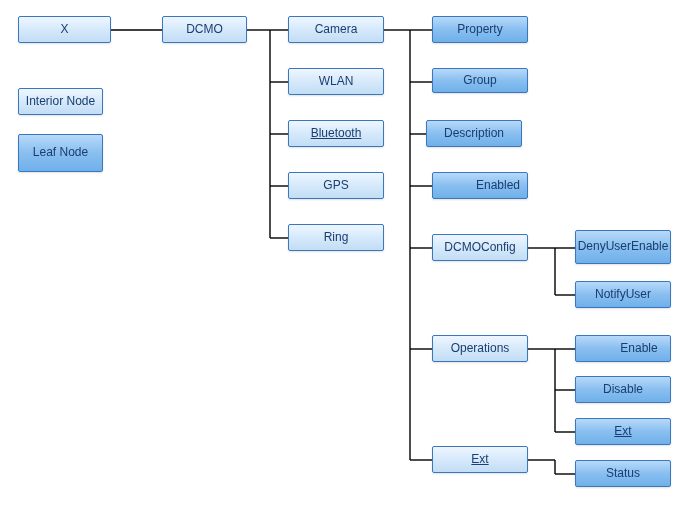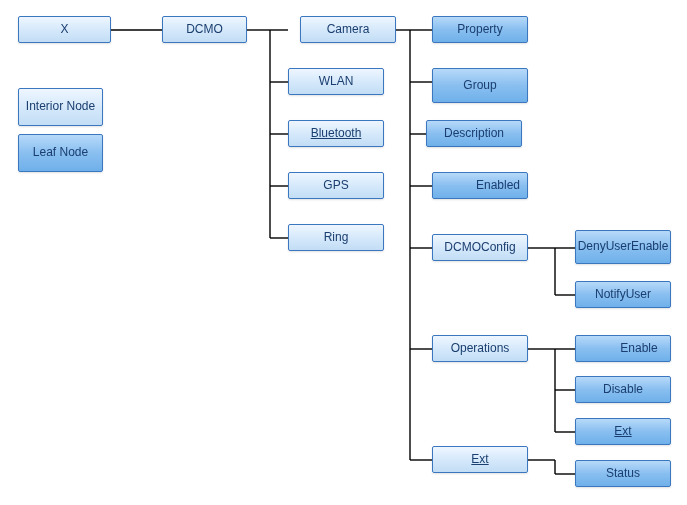--- a/index.html
+++ b/index.html
@@ -86,36 +86,36 @@
     <line x1="555" y1="349" x2="555" y2="432"></line>
     <line x1="555" y1="349" x2="575" y2="349"></line>
     <line x1="555" y1="390" x2="575" y2="390"></line>
     <line x1="555" y1="432" x2="575" y2="432"></line>
 
     <line x1="528" y1="460" x2="555" y2="460"></line>
     <line x1="555" y1="460" x2="555" y2="474"></line>
     <line x1="555" y1="474" x2="575" y2="474"></line>
   </svg>
 
-  <div class="node interior" style="left:18px; top:88px; width:85px; height:38px;">Interior Node</div>
+  <div class="node interior" style="left:18px; top:88px; width:85px; height:27px;">Interior Node</div>
   <div class="node leaf" style="left:18px; top:134px; width:85px; height:38px;">Leaf Node</div>
 
   <div class="node interior" style="left:18px; top:16px; width:93px; height:27px;">X</div>
   <div class="node interior" style="left:162px; top:16px; width:85px; height:27px;">DCMO</div>
 
-  <div class="node interior" style="left:288px; top:16px; width:96px; height:27px;margin-left:12px;">Camera</div>
+  <div class="node interior" style="left:288px; top:16px; width:96px; height:27px;">Camera</div>
   <div class="node interior" style="left:288px; top:68px; width:96px; height:27px;">WLAN</div>
   <div class="node interior" style="left:288px; top:120px; width:96px; height:27px;">
       <span class="u">Bluetooth</span>
     </div>
   <div class="node interior" style="left:288px; top:172px; width:96px; height:27px;">GPS</div>
   <div class="node interior" style="left:288px; top:224px; width:96px; height:27px;">Ring</div>
 
   <div class="node leaf" style="left:432px; top:16px; width:96px; height:27px;">Property</div>
-  <div class="node leaf" style="left:432px; top:68px; width:96px; height:35px;">Group</div>
+  <div class="node leaf" style="left:432px; top:68px; width:96px; height:25px;">Group</div>
   <div class="node leaf" style="left:426px; top:120px; width:96px; height:27px;">Description</div>
   <div class="node leaf" style="left:432px; top:172px; width:96px; height:27px;padding-left:40px;">Enabled</div>
   <div class="node interior" style="left:432px; top:234px; width:96px; height:27px;">DCMOConfig</div>
   <div class="node interior" style="left:432px; top:335px; width:96px; height:27px;">Operations</div>
   <div class="node interior" style="left:432px; top:446px; width:96px; height:27px;">
       <span class="u">Ext</span>
     </div>
 
   <div class="node leaf" style="left:575px; top:230px; width:96px; height:34px;">DenyUserEnable</div>
   <div class="node leaf" style="left:575px; top:281px; width:96px; height:27px;">NotifyUser</div>

